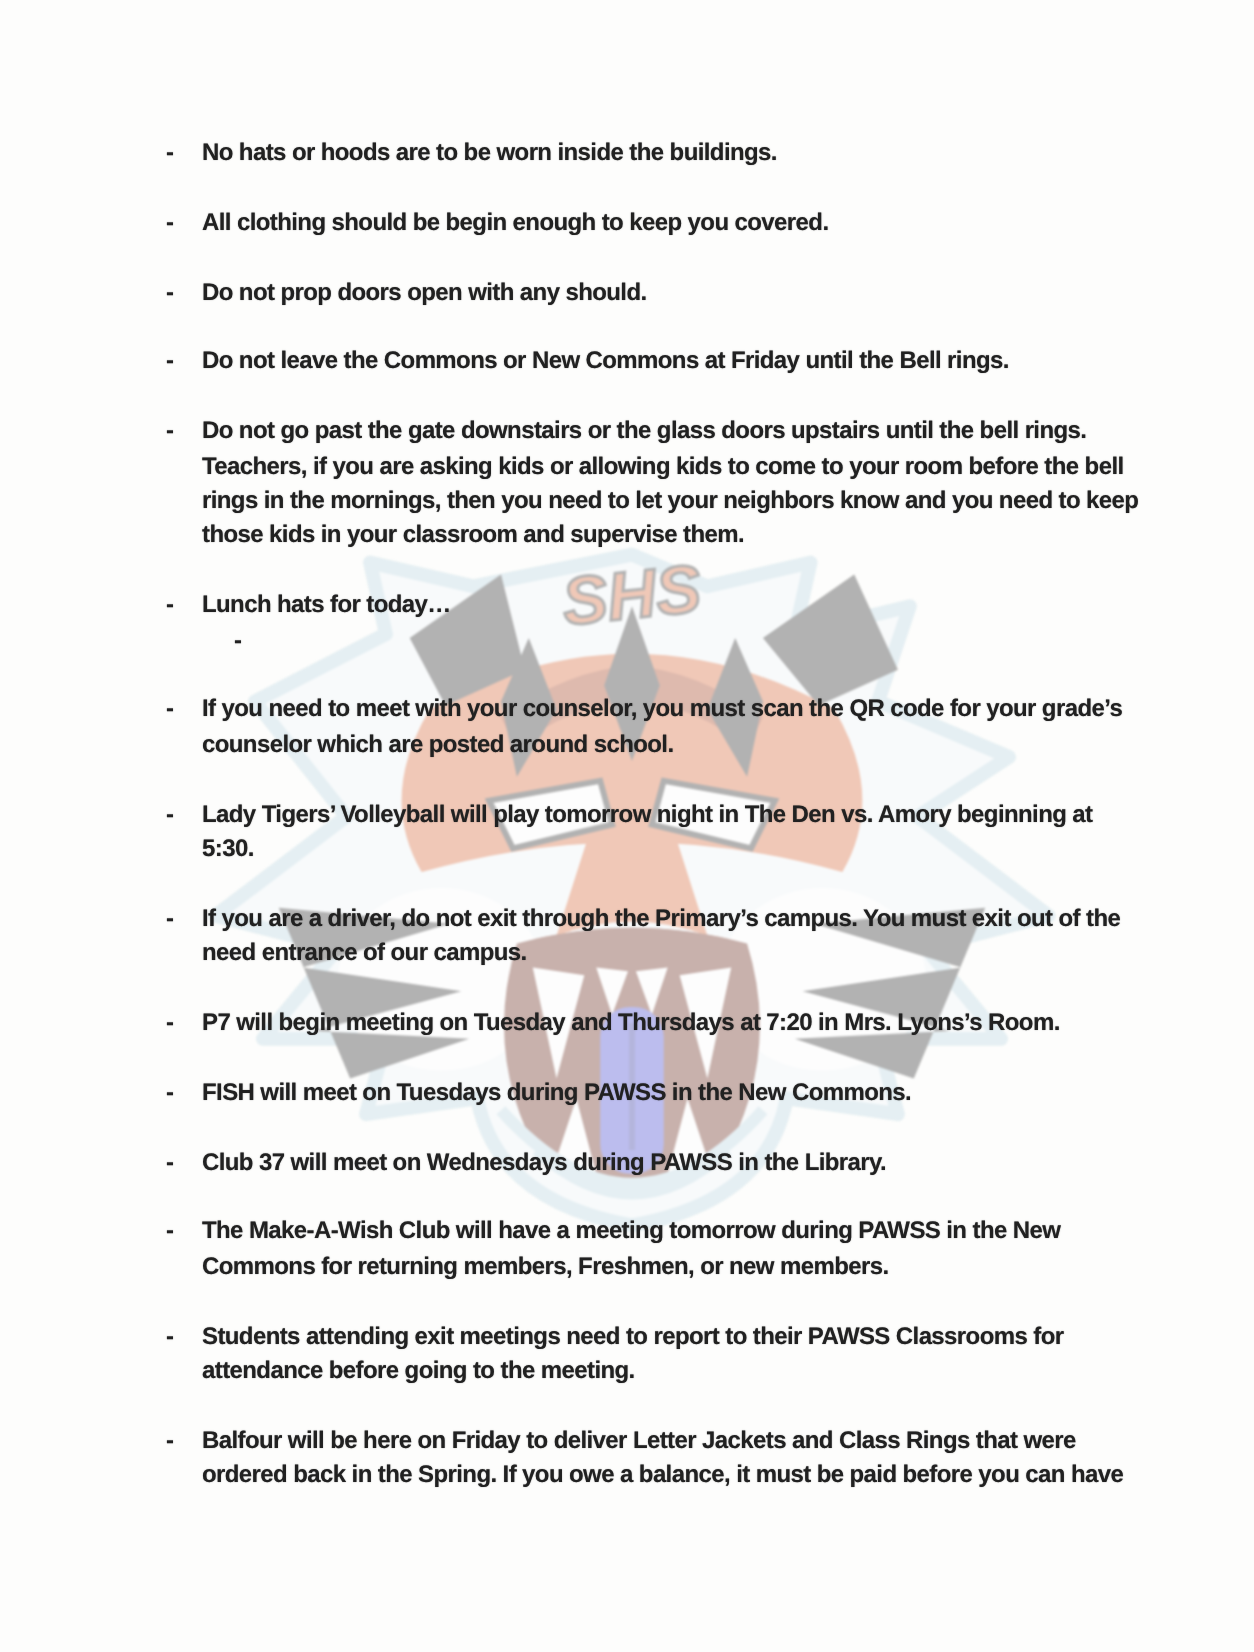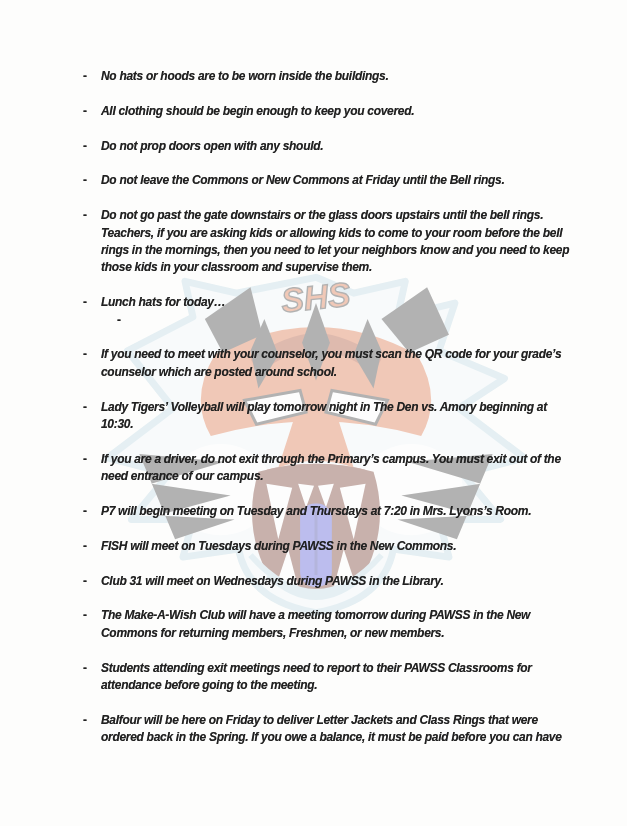--- a/index.html
+++ b/index.html
@@ -30,21 +30,21 @@
     font-weight: 700;
     font-size: 12px;
     letter-spacing: -0.3px;
     line-height: 17.4px;
     text-shadow: 0 0 0.6px rgba(33,33,33,0.55);
   }
   .row { display: flex; margin-bottom: 17.4px; }
   .row.no-gap { margin-bottom: 0; }
   .row.subrow { margin-left: 34px; }
   .dash { flex: none; width: 18px; }
-  .txt { white-space: pre-line; flex: 1; font-style: italic; }
+  .txt { white-space: pre-line; flex: 1; }
 </style>
 </head>
 <body>
 
 <div class="page">
 
   <svg class="watermark" viewBox="0 0 520 372">
     <g opacity="0.33">
       <g fill="#eef5f8" stroke="#b5d4e0">
         <path stroke-width="7" stroke-linejoin="round" d="M262,18 L300,34 L352,22 L344,58 L402,44 L386,92 L452,120 L406,150 L472,200 L410,216 L448,262 L386,262 L396,300 L340,292 Q330,344 262,356 Q194,344 184,292 L128,300 L138,262 L76,262 L114,216 L52,200 L118,150 L72,92 L138,58 L130,22 L182,34 Z"></path>
@@ -133,38 +133,38 @@
       <div class="txt"></div>
     </div>
     <div class="row">
       <span class="dash">-</span>
       <div class="txt">If you need to meet with your counselor, you must scan the QR code for your grade’s
 counselor which are posted around school.</div>
     </div>
     <div class="row">
       <span class="dash">-</span>
       <div class="txt">Lady Tigers’ Volleyball will play tomorrow night in The Den vs. Amory beginning at
-10:30.</div>
+5:30.</div>
     </div>
     <div class="row">
       <span class="dash">-</span>
       <div class="txt">If you are a driver, do not exit through the Primary’s campus. You must exit out of the
 need entrance of our campus.</div>
     </div>
     <div class="row">
       <span class="dash">-</span>
       <div class="txt">P7 will begin meeting on Tuesday and Thursdays at 7:20 in Mrs. Lyons’s Room.</div>
     </div>
     <div class="row">
       <span class="dash">-</span>
       <div class="txt">FISH will meet on Tuesdays during PAWSS in the New Commons.</div>
     </div>
     <div class="row">
       <span class="dash">-</span>
-      <div class="txt">Club 31 will meet on Wednesdays during PAWSS in the Library.</div>
+      <div class="txt">Club 37 will meet on Wednesdays during PAWSS in the Library.</div>
     </div>
     <div class="row">
       <span class="dash">-</span>
       <div class="txt">The Make-A-Wish Club will have a meeting tomorrow during PAWSS in the New
 Commons for returning members, Freshmen, or new members.</div>
     </div>
     <div class="row">
       <span class="dash">-</span>
       <div class="txt">Students attending exit meetings need to report to their PAWSS Classrooms for
 attendance before going to the meeting.</div>

